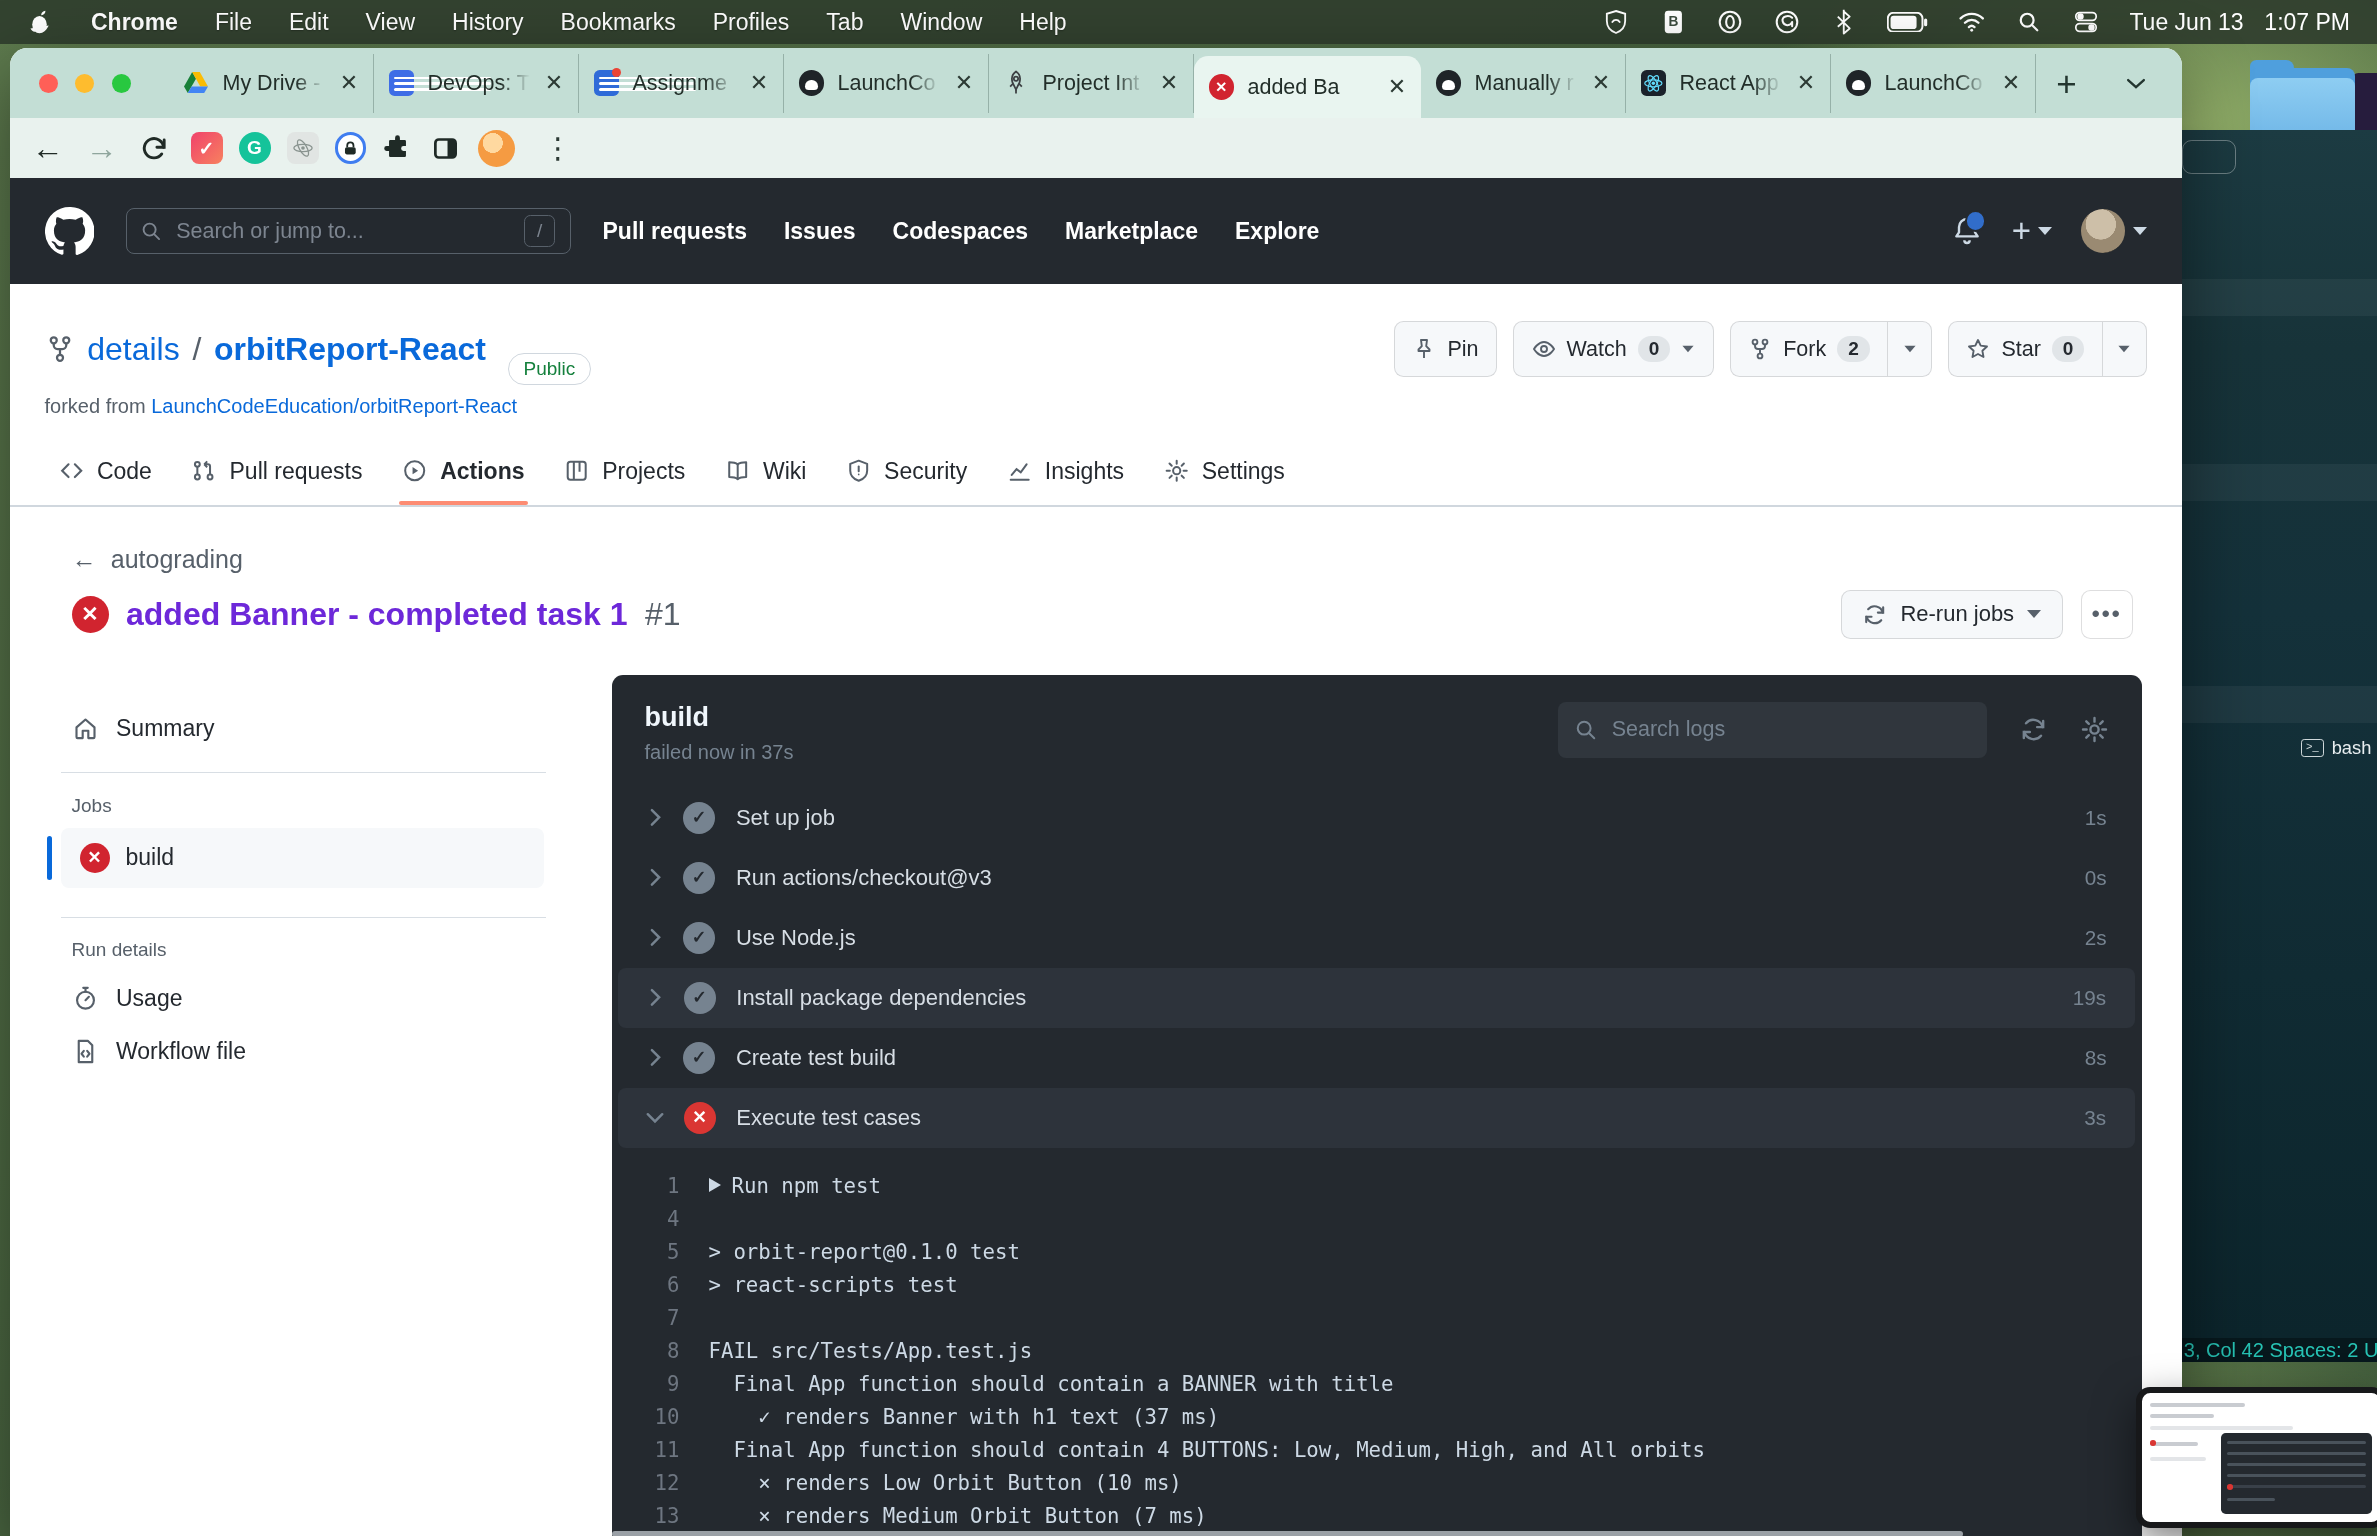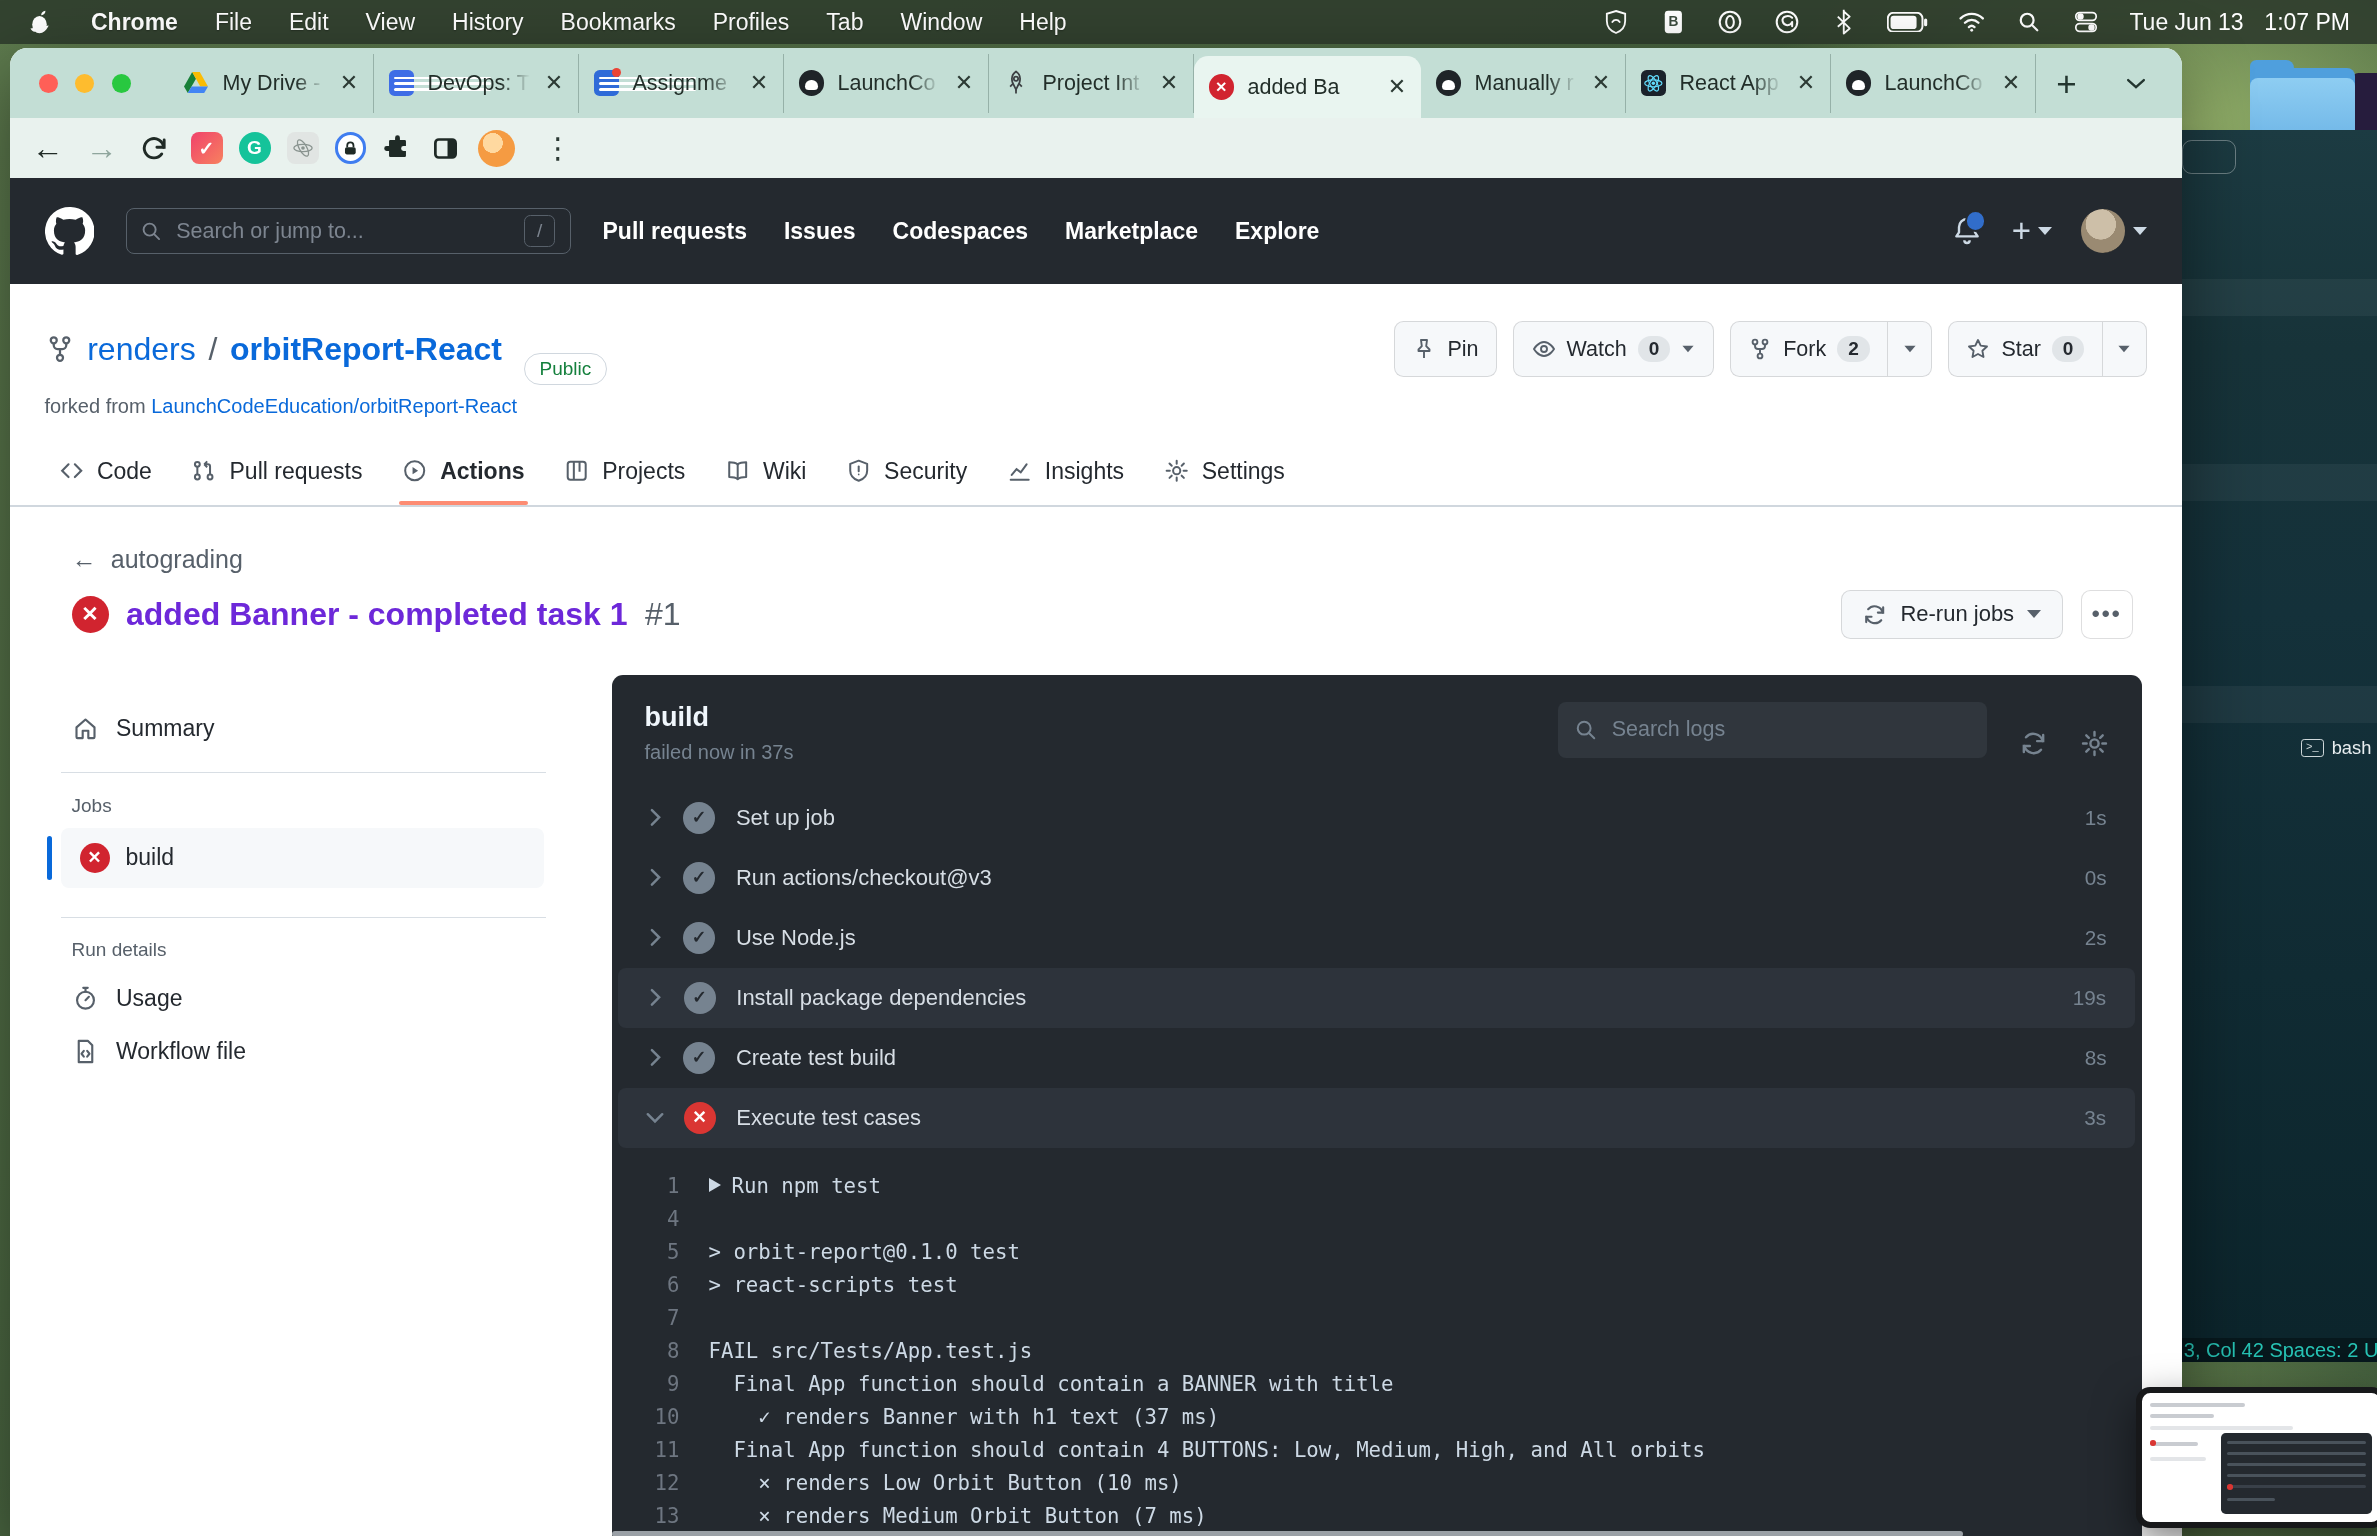--- a/index.html
+++ b/index.html
@@ -141,21 +141,21 @@
   .jobitem{position:absolute;left:51px;top:321px;width:445px;height:60px;background:#f6f8fa;border-radius:8px;
     display:flex;align-items:center;gap:16px;padding:0 19px;font-size:23px;color:#24292f;}
   .jobbar{position:absolute;left:37px;top:329px;width:5.6px;height:44px;border-radius:3.2px;background:#0969da;}
   .xcirc.sm{width:30px;height:30px;font-size:16.7px;}
   
   .panel{position:absolute;left:602px;top:168px;width:1530px;height:873px;background:#24292f;border-radius:11px;
     overflow:hidden;color:#e6edf3;}
   .phead{display:flex;align-items:flex-start;padding:27px 33px 14.3px;}
   .pjob{font-size:27px;font-weight:700;color:#f0f6fc;}
   .pstatus{font-size:20px;color:#768390;margin-top:8px;}
-  .pctrl{margin-left:auto;display:flex;align-items:flex-end;gap:32px;}
+  .pctrl{margin-left:auto;display:flex;align-items:center;gap:32px;}
   .plsearch{width:429px;height:56px;background:#30363d;border-radius:8px;display:flex;align-items:center;gap:12.7px;
     padding:0 17.5px;box-sizing:border-box;color:#768390;}
   .plsearch input{flex:1;background:transparent;border:none;outline:none;color:#adbac7;font-size:21.5px;font-family:"Liberation Sans",sans-serif;}
   .plsearch input::placeholder{color:#768390;}
   .pic{color:#768390;}
   .steps{margin-top:9.5px;}
   .step{height:60px;display:flex;align-items:center;gap:20.7px;padding:0 35px;font-size:22px;color:#d7dee5;}
   .step .chev{color:#768390;flex:none;}
   .step .chev.down{transform:rotate(90deg);}
   .okdot{width:32px;height:32px;border-radius:50%;background:#768390;color:#24292f;display:flex;align-items:center;
@@ -474,21 +474,21 @@
     <div class="repohead">
       <div class="repo-row1">
         <span class="repo-ic">
           <svg width="30" height="30" viewBox="0 0 24 24" fill="none" stroke="#57606a" stroke-width="1.8">
               <circle cx="7" cy="5" r="2.4"></circle>
               <circle cx="17" cy="5" r="2.4"></circle>
               <circle cx="12" cy="19" r="2.4"></circle>
               <path d="M7 7.4V9a3 3 0 0 0 3 3h4a3 3 0 0 0 3-3V7.4M12 12v4.6"></path>
             </svg>
         </span>
-        <span class="repo-owner">renders</span>
+        <span class="repo-owner">details</span>
         <span class="repo-slash">/</span>
         <span class="repo-name">orbitReport-React</span>
         <span class="badge">Public</span>
 
         <div class="repo-actions">
           <div class="gbtn">
             <span class="seg">
               <span class="oct">
                   <svg width="24" height="24" viewBox="0 0 24 24" fill="none" stroke="#57606a" stroke-width="1.9" stroke-linejoin="round">
                     <path d="M9 3h6l-.8 6.2 3.3 3.3V14H6.5v-1.5l3.3-3.3z"></path>

